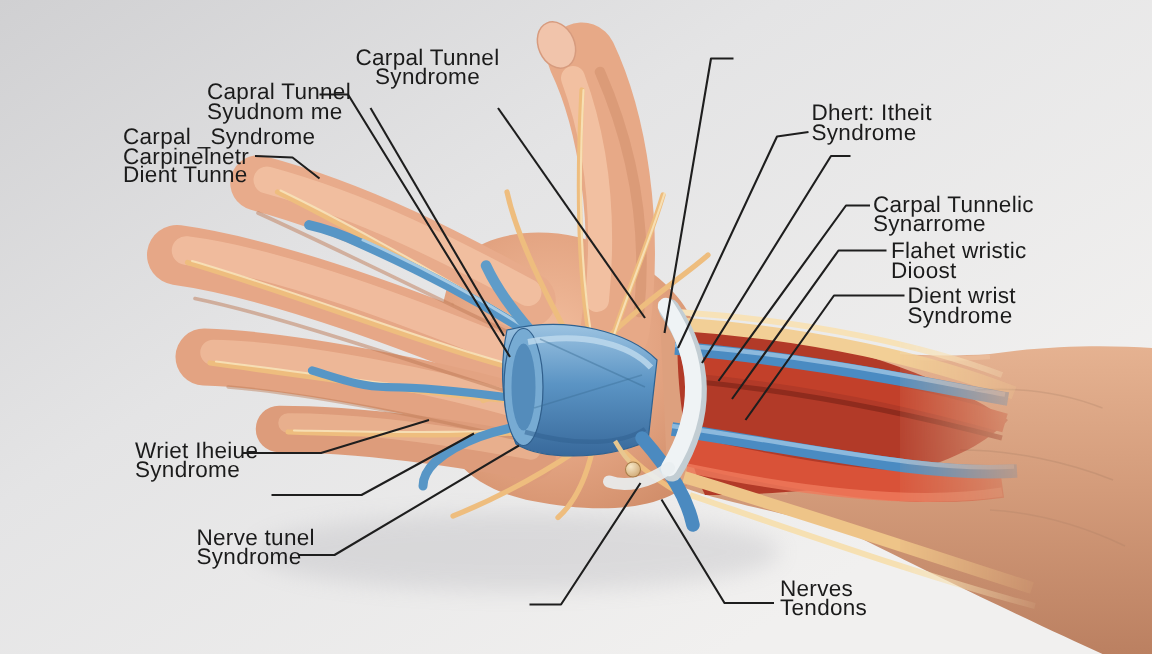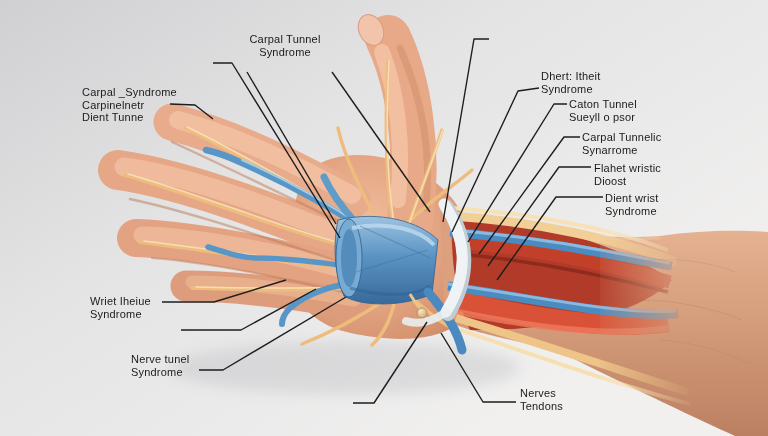--- a/index.html
+++ b/index.html
@@ -1,19 +1,19 @@
 <!DOCTYPE html>
 <html><head>
 <meta charset="utf-8">
 <style>
   html,body{margin:0;padding:0;background:#fff;}
   #canvas{position:relative;width:768px;height:436px;overflow:hidden;
           font-family:"Liberation Sans",sans-serif;background:#e7e7e8;}
   #art{position:absolute;left:0;top:0;}
-  .lbl{position:absolute;color:#1b1b1b;font-size:11px;line-height:12.5px;
+  .lbl{position:absolute;color:#1b1b1b;font-size:15px;line-height:12.5px;
        letter-spacing:.2px;white-space:nowrap;}
   .lbl span{display:block;}
   .lbl.center{text-align:center;}
   .lbl.indent1 span:first-child{}
 </style>
 </head>
 <body>
 
 <div id="canvas">
 
@@ -176,37 +176,37 @@
     <polyline points="591,167 559,167 488,266"></polyline>
     <polyline points="603,197 556,197 497,280"></polyline>
     <polyline points="162,302 214,302 286,280"></polyline>
     <polyline points="181,330 241,330 316,289"></polyline>
     <polyline points="199,370 223,370 346,297"></polyline>
     <polyline points="353,403 374,403 427,322"></polyline>
     <polyline points="516,402 483,402 441,333"></polyline>
   </g>
 </svg>
 
+<div class="lbl" style="left:138px;top:56px">
+  <span>Capral Tunnel</span>
+  <span>Syudnom me</span>
+</div>
 <div class="lbl indent1" style="left:82px;top:86px">
   <span>Carpal _Syndrome</span>
   <span>Carpinelnetr</span>
   <span>Dient Tunne</span>
 </div>
 <div class="lbl center" style="left:230px;top:33px;width:110px">
   <span>Carpal Tunnel</span>
   <span>Syndrome</span>
 </div>
 <div class="lbl" style="left:541px;top:70px">
   <span>Dhert: Itheit</span>
   <span>Syndrome</span>
 </div>
-<div class="lbl" style="left:569px;top:98px">
-  <span>Caton Tunnel</span>
-  <span>Sueyll o psor</span>
-</div>
 <div class="lbl" style="left:582px;top:131px">
   <span>Carpal Tunnelic</span>
   <span>Synarrome</span>
 </div>
 <div class="lbl" style="left:594px;top:162px">
   <span>Flahet wristic</span>
   <span>Dioost</span>
 </div>
 <div class="lbl" style="left:605px;top:192px">
   <span>Dient wrist</span>

